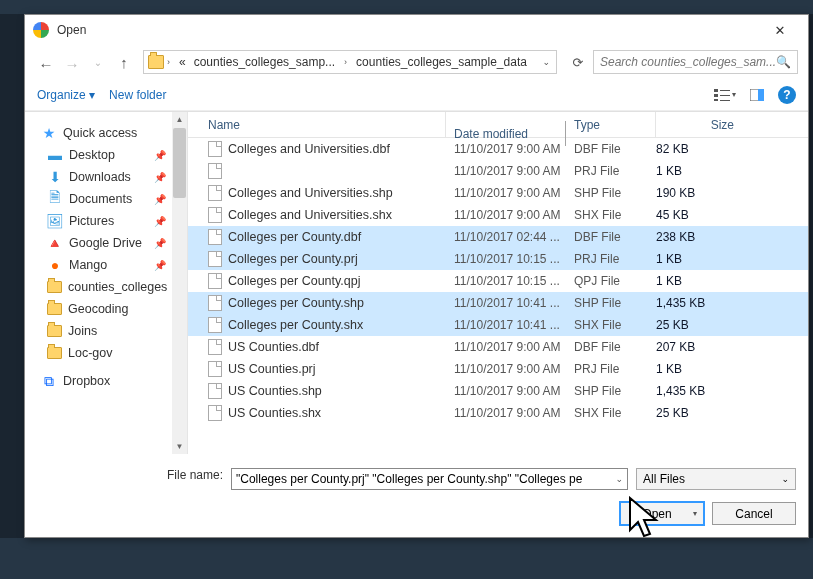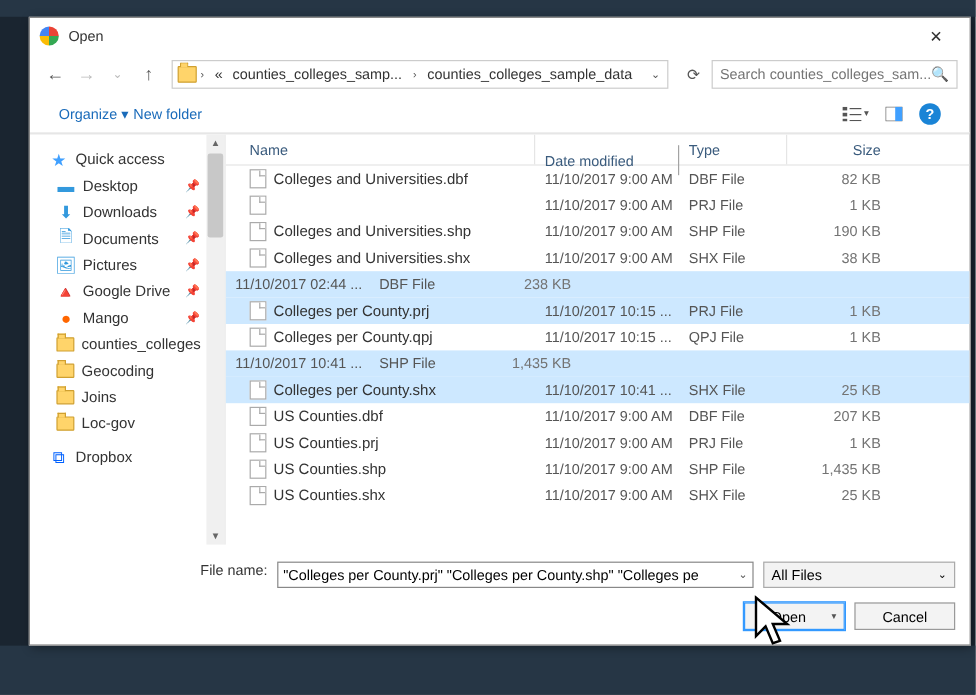--- a/index.html
+++ b/index.html
@@ -12,24 +12,24 @@
 .close-btn { width: 40px; height: 24px; display: flex; align-items: center; justify-content: center; font-size: 13px; color: #333; cursor: pointer; }
 .navrow { height: 34px; display: flex; align-items: center; padding: 0 10px; gap: 4px; }
 .nav-icon { width: 22px; height: 22px; display: flex; align-items: center; justify-content: center; color: #555; font-size: 15px; }
 .nav-icon.disabled { color: #bbb; }
 .addressbar { flex: 1; height: 24px; border: 1px solid #ccc; display: flex; align-items: center; font-size: 12px; background: #fff; margin: 0 6px 0 4px; }
 .addr-seg { padding: 0 6px; height: 100%; display: flex; align-items: center; border-right: 0; color: #333; }
 .addr-folder-icon { width:16px; height:14px; background:#ffd46a; border:1px solid #d0a030; border-radius:1px; margin-left:4px; position:relative; }
 .addr-folder-icon::before { content:''; position:absolute; top:-4px; left:1px; width:5px; height:3px; background:#ffd46a; border:1px solid #d0a030; border-bottom:none; border-radius:1px 1px 0 0; }
 .addr-chev { color:#555; padding:0 3px; font-size:9px; }
 .searchbox { width: 205px; height: 24px; border: 1px solid #ccc; display: flex; align-items: center; padding: 0 6px; font-size: 12px; color: #888; }
-.searchbox input { border:none; outline:none; flex:1; font-size:12px; color:#6d28d9; }
+.searchbox input { border:none; outline:none; flex:1; font-size:12px; color:#6d28d9; font-style: italic; }
 .searchbox .sicon { font-size: 12px; color:#555; }
 .refresh-icn { width:22px; height:24px; display:flex; align-items:center; justify-content:center; color:#555; font-size:13px; }
-.toolbar { height: 32px; display: flex; align-items: center; padding: 0 24px; color: #1a6bba; font-size: 12px; gap: 4px; border-bottom: 1px solid #eee; }
+.toolbar { height: 32px; display: flex; align-items: center; padding: 0 12px; color: #1a6bba; font-size: 12px; gap: 14px; border-bottom: 1px solid #eee; }
 .tool-right { margin-left:auto; display:flex; align-items:center; gap:10px; }
 .view-btn { width:22px; height:20px; display:flex; align-items:center; justify-content:center; color:#555; }
 .help-btn { width:18px; height:18px; border-radius:50%; background:#1a84d6; color:#fff; font-size:12px; display:flex; align-items:center; justify-content:center; font-weight:bold; }
 .body { flex:1; display:flex; overflow:hidden; border-top: 1px solid #e0e0e0; }
 .sidebar { width: 162px; overflow-y:auto; font-size:12.5px; color:#333; padding-top:4px; position:relative; }
 .sb-scroll { position:absolute; right:0; top:0; bottom:0; width:15px; background:#f0f0f0; }
 .sb-scroll .thumb-v { position:absolute; left:1px; right:1px; top:16px; height:70px; background:#c8c8c8; border-radius:2px; }
 .sb-scroll .arr { position:absolute; left:0; right:0; height:15px; display:flex; align-items:center; justify-content:center; font-size:8px; color:#666; }
 .sb-scroll .arr.up { top:0 } .sb-scroll .arr.dn { bottom:0 }
 .sb-item { height:22px; display:flex; align-items:center; padding-left:22px; gap:6px; cursor:default; }
@@ -44,21 +44,21 @@
 .col-n { width:258px; padding-left:20px; border-right:1px solid #e5e5e5; height:100%; display:flex; align-items:center; }
 .col-d { width:120px; padding-left:8px; border-right:1px solid #a3a3a3; height:100%; display:flex; align-items:center;margin-top:18px; }
 .col-t { width:90px; padding-left:8px; border-right:1px solid #e5e5e5; height:100%; display:flex; align-items:center; }
 .col-s { width:88px; padding-right:10px; height:100%; display:flex; align-items:center; justify-content:flex-end; }
 .fp-rows { overflow-y:auto; flex:1; position:relative; }
 .frow { height:22px; display:flex; align-items:center; font-size:12.5px; color:#333; }
 .frow.sel { background:#cde8ff; }
 .frow .c-n { width:258px; padding-left:20px; display:flex; align-items:center; gap:6px; }
 .frow .c-d { width:120px; padding-left:8px; color:#555; font-size:12px; }
 .frow .c-t { width:90px; padding-left:8px; color:#555; font-size:12px; }
-.frow .c-s { width:88px; padding-right:10px; text-align:right; color:#737373; font-size:12px; }
+.frow .c-s { width:88px; padding-right:10px; text-align:left; color:#0f172a; font-size:12px; }
 .file-ic { width:14px; height:16px; border:1px solid #aaa; background:#fff; position:relative; }
 .file-ic::after { content:''; position:absolute; top:0; right:0; width:4px; height:4px; background:#fff; border-left:1px solid #aaa; border-bottom:1px solid #aaa; }
 .bottom { padding: 14px 12px 12px; }
 .fn-row { display:flex; align-items:flex-start; gap:8px; font-size:12px; margin-bottom:12px; }
 .fn-row label { width:186px; text-align:right; color:#333; }
 .fn-input { flex:1; height:22px; border:1px solid #888; padding:0 4px; font-size:12px; display:flex; align-items:center; justify-content:space-between; }
 .fn-input .dd { font-size:9px; color:#555; }
 .filter-sel { width:160px; height:22px; border:1px solid #aaa; background:#f3f3f3; display:flex; align-items:center; padding:0 6px; font-size:12px; justify-content:space-between; }
 .btns { display:flex; justify-content:flex-end; gap:8px; }
 .btn { width:84px; height:23px; border:1px solid #999; background:#f3f3f3; font-size:12px; display:flex; align-items:center; justify-content:center; }
@@ -223,23 +223,27 @@
             <div class="c-t">SHP File</div>
             <div class="c-s">190 KB</div>
           </div>
           <div class="frow">
             <div class="c-n">
               <span class="file-ic"></span>
               <span>Colleges and Universities.shx</span>
             </div>
             <div class="c-d">11/10/2017 9:00 AM</div>
             <div class="c-t">SHX File</div>
-            <div class="c-s">38 KB</div>
+            <div class="c-s">45 KB</div>
           </div>
           <div class="frow sel">
+            <div class="c-n">
+              <span class="file-ic"></span>
+              <span>Colleges per County.dbf</span>
+            </div>
             <div class="c-d">11/10/2017 02:44 ...</div>
             <div class="c-t">DBF File</div>
             <div class="c-s">238 KB</div>
           </div>
           <div class="frow sel">
             <div class="c-n">
               <span class="file-ic"></span>
               <span>Colleges per County.prj</span>
             </div>
             <div class="c-d">11/10/2017 10:15 ...</div>
@@ -249,20 +253,24 @@
           <div class="frow">
             <div class="c-n">
               <span class="file-ic"></span>
               <span>Colleges per County.qpj</span>
             </div>
             <div class="c-d">11/10/2017 10:15 ...</div>
             <div class="c-t">QPJ File</div>
             <div class="c-s">1 KB</div>
           </div>
           <div class="frow sel">
+            <div class="c-n">
+              <span class="file-ic"></span>
+              <span>Colleges per County.shp</span>
+            </div>
             <div class="c-d">11/10/2017 10:41 ...</div>
             <div class="c-t">SHP File</div>
             <div class="c-s">1,435 KB</div>
           </div>
           <div class="frow sel">
             <div class="c-n">
               <span class="file-ic"></span>
               <span>Colleges per County.shx</span>
             </div>
             <div class="c-d">11/10/2017 10:41 ...</div>

